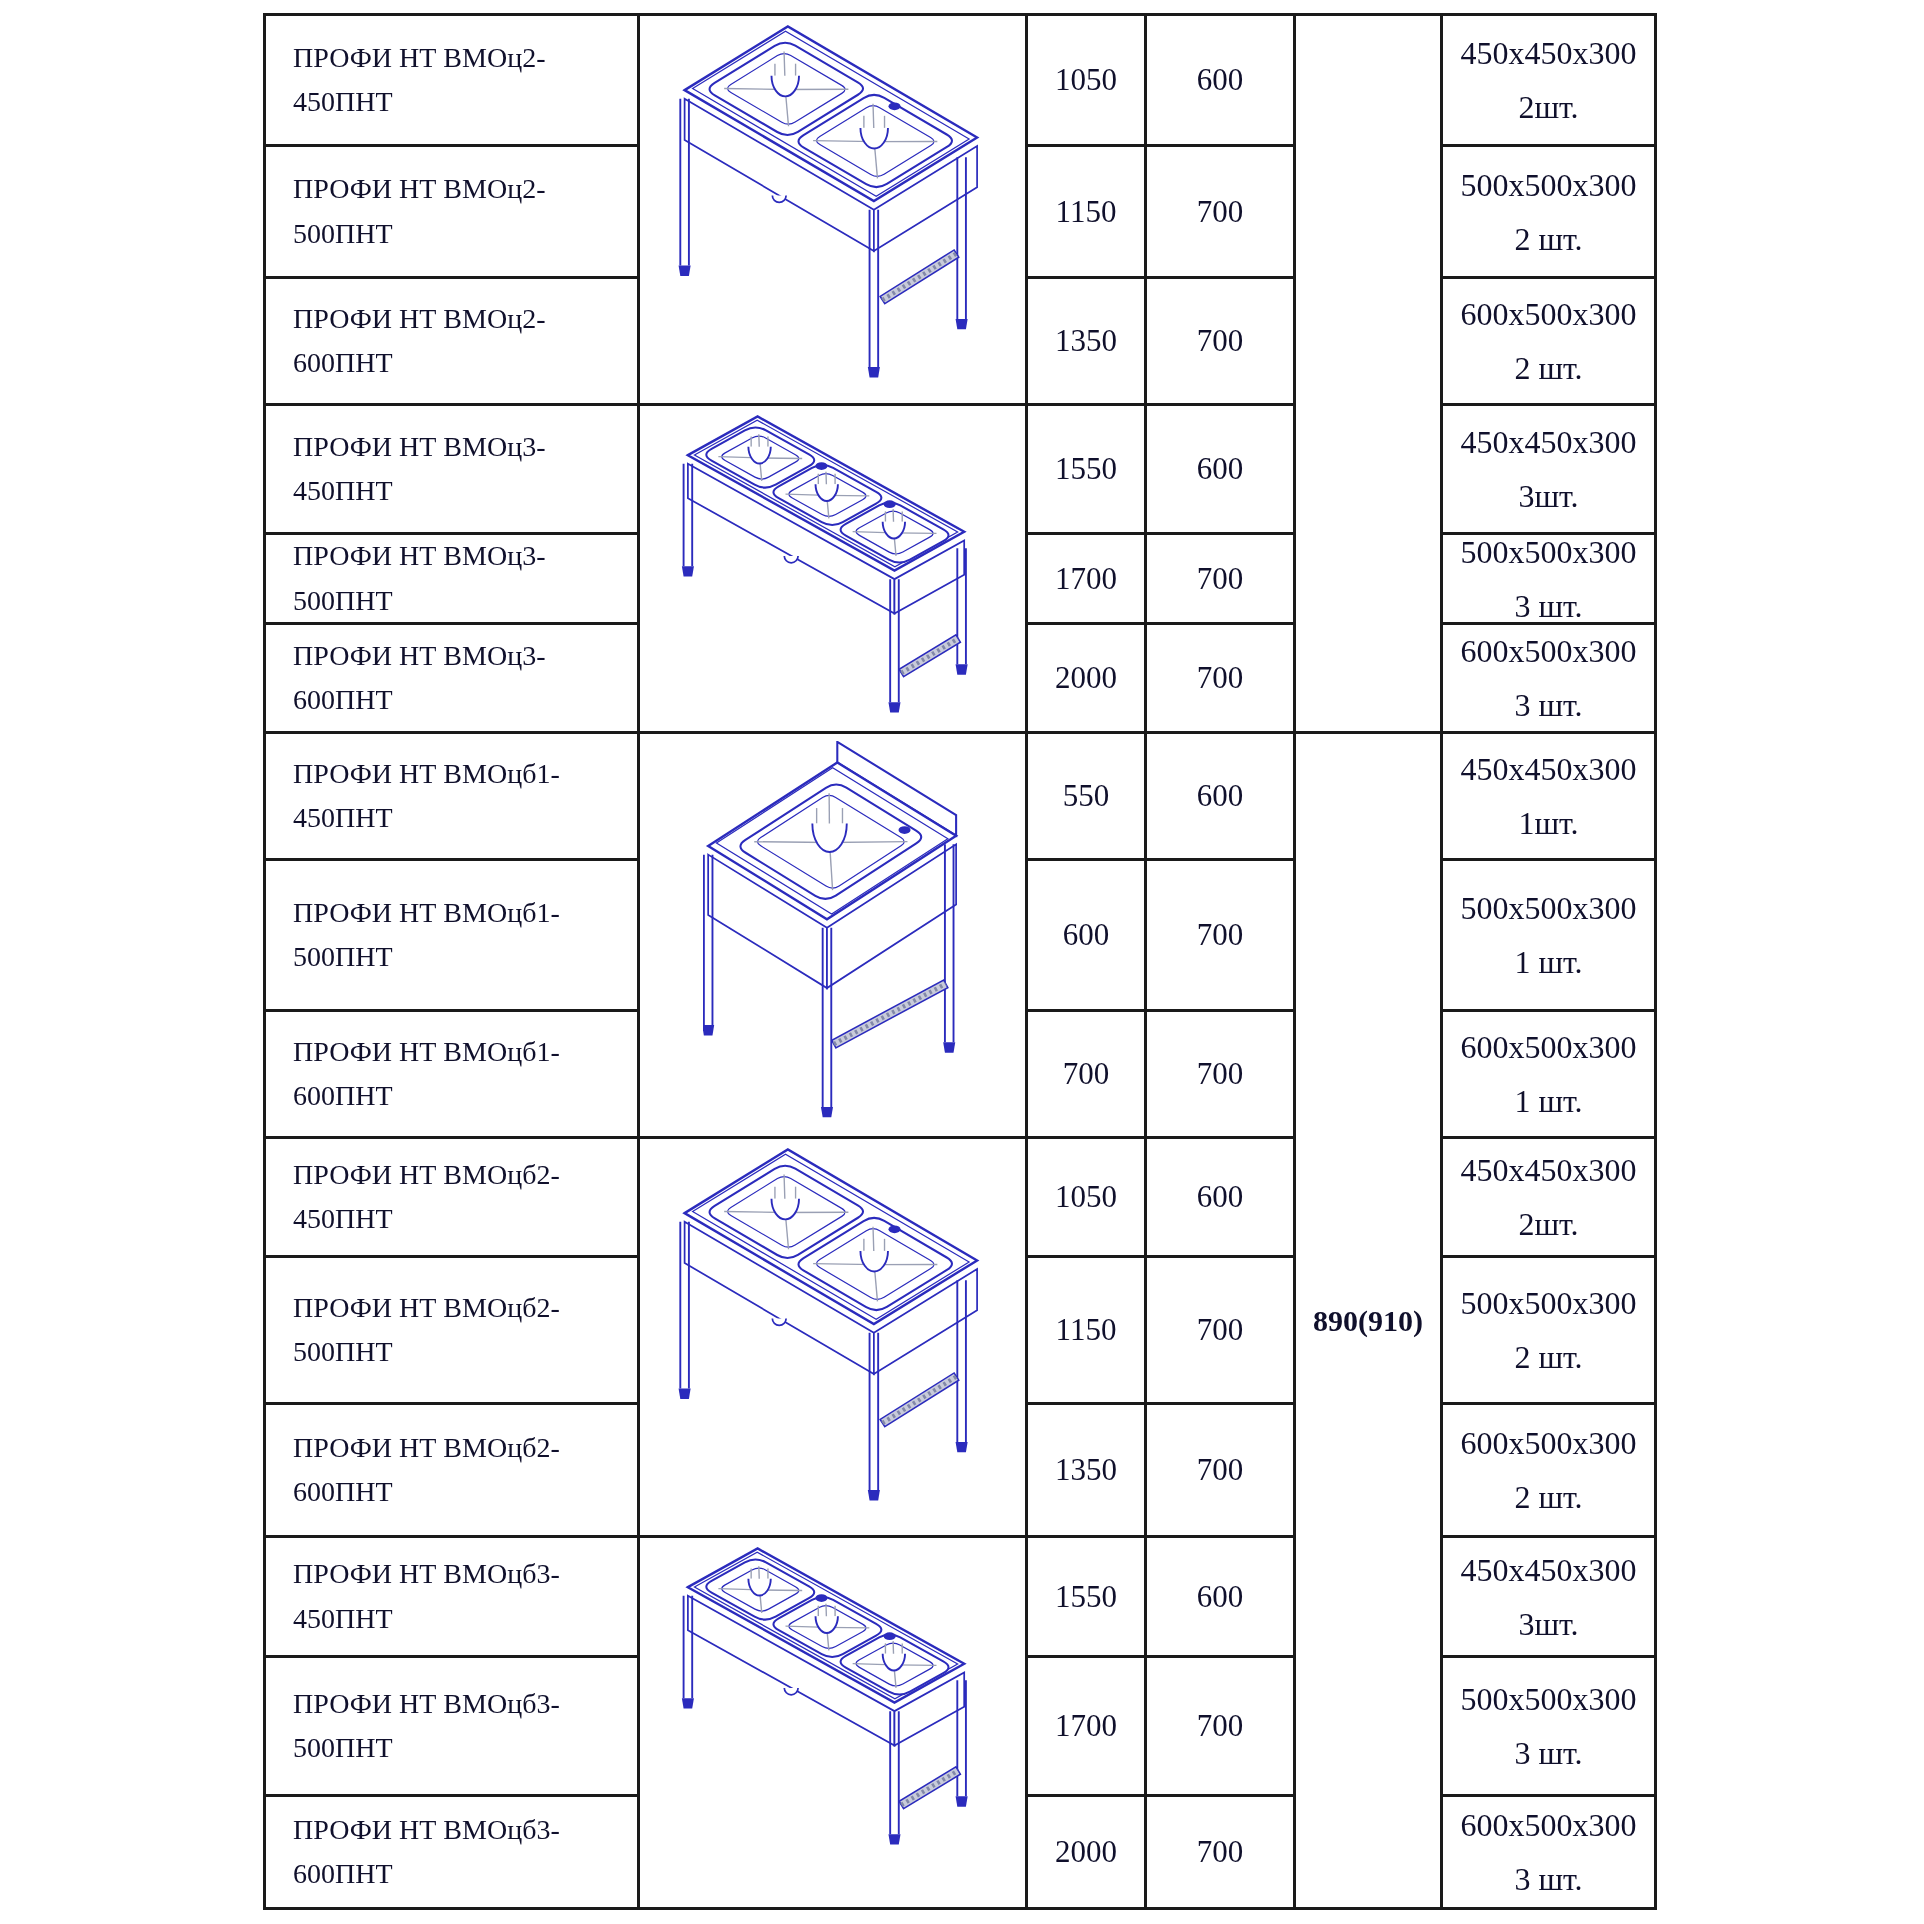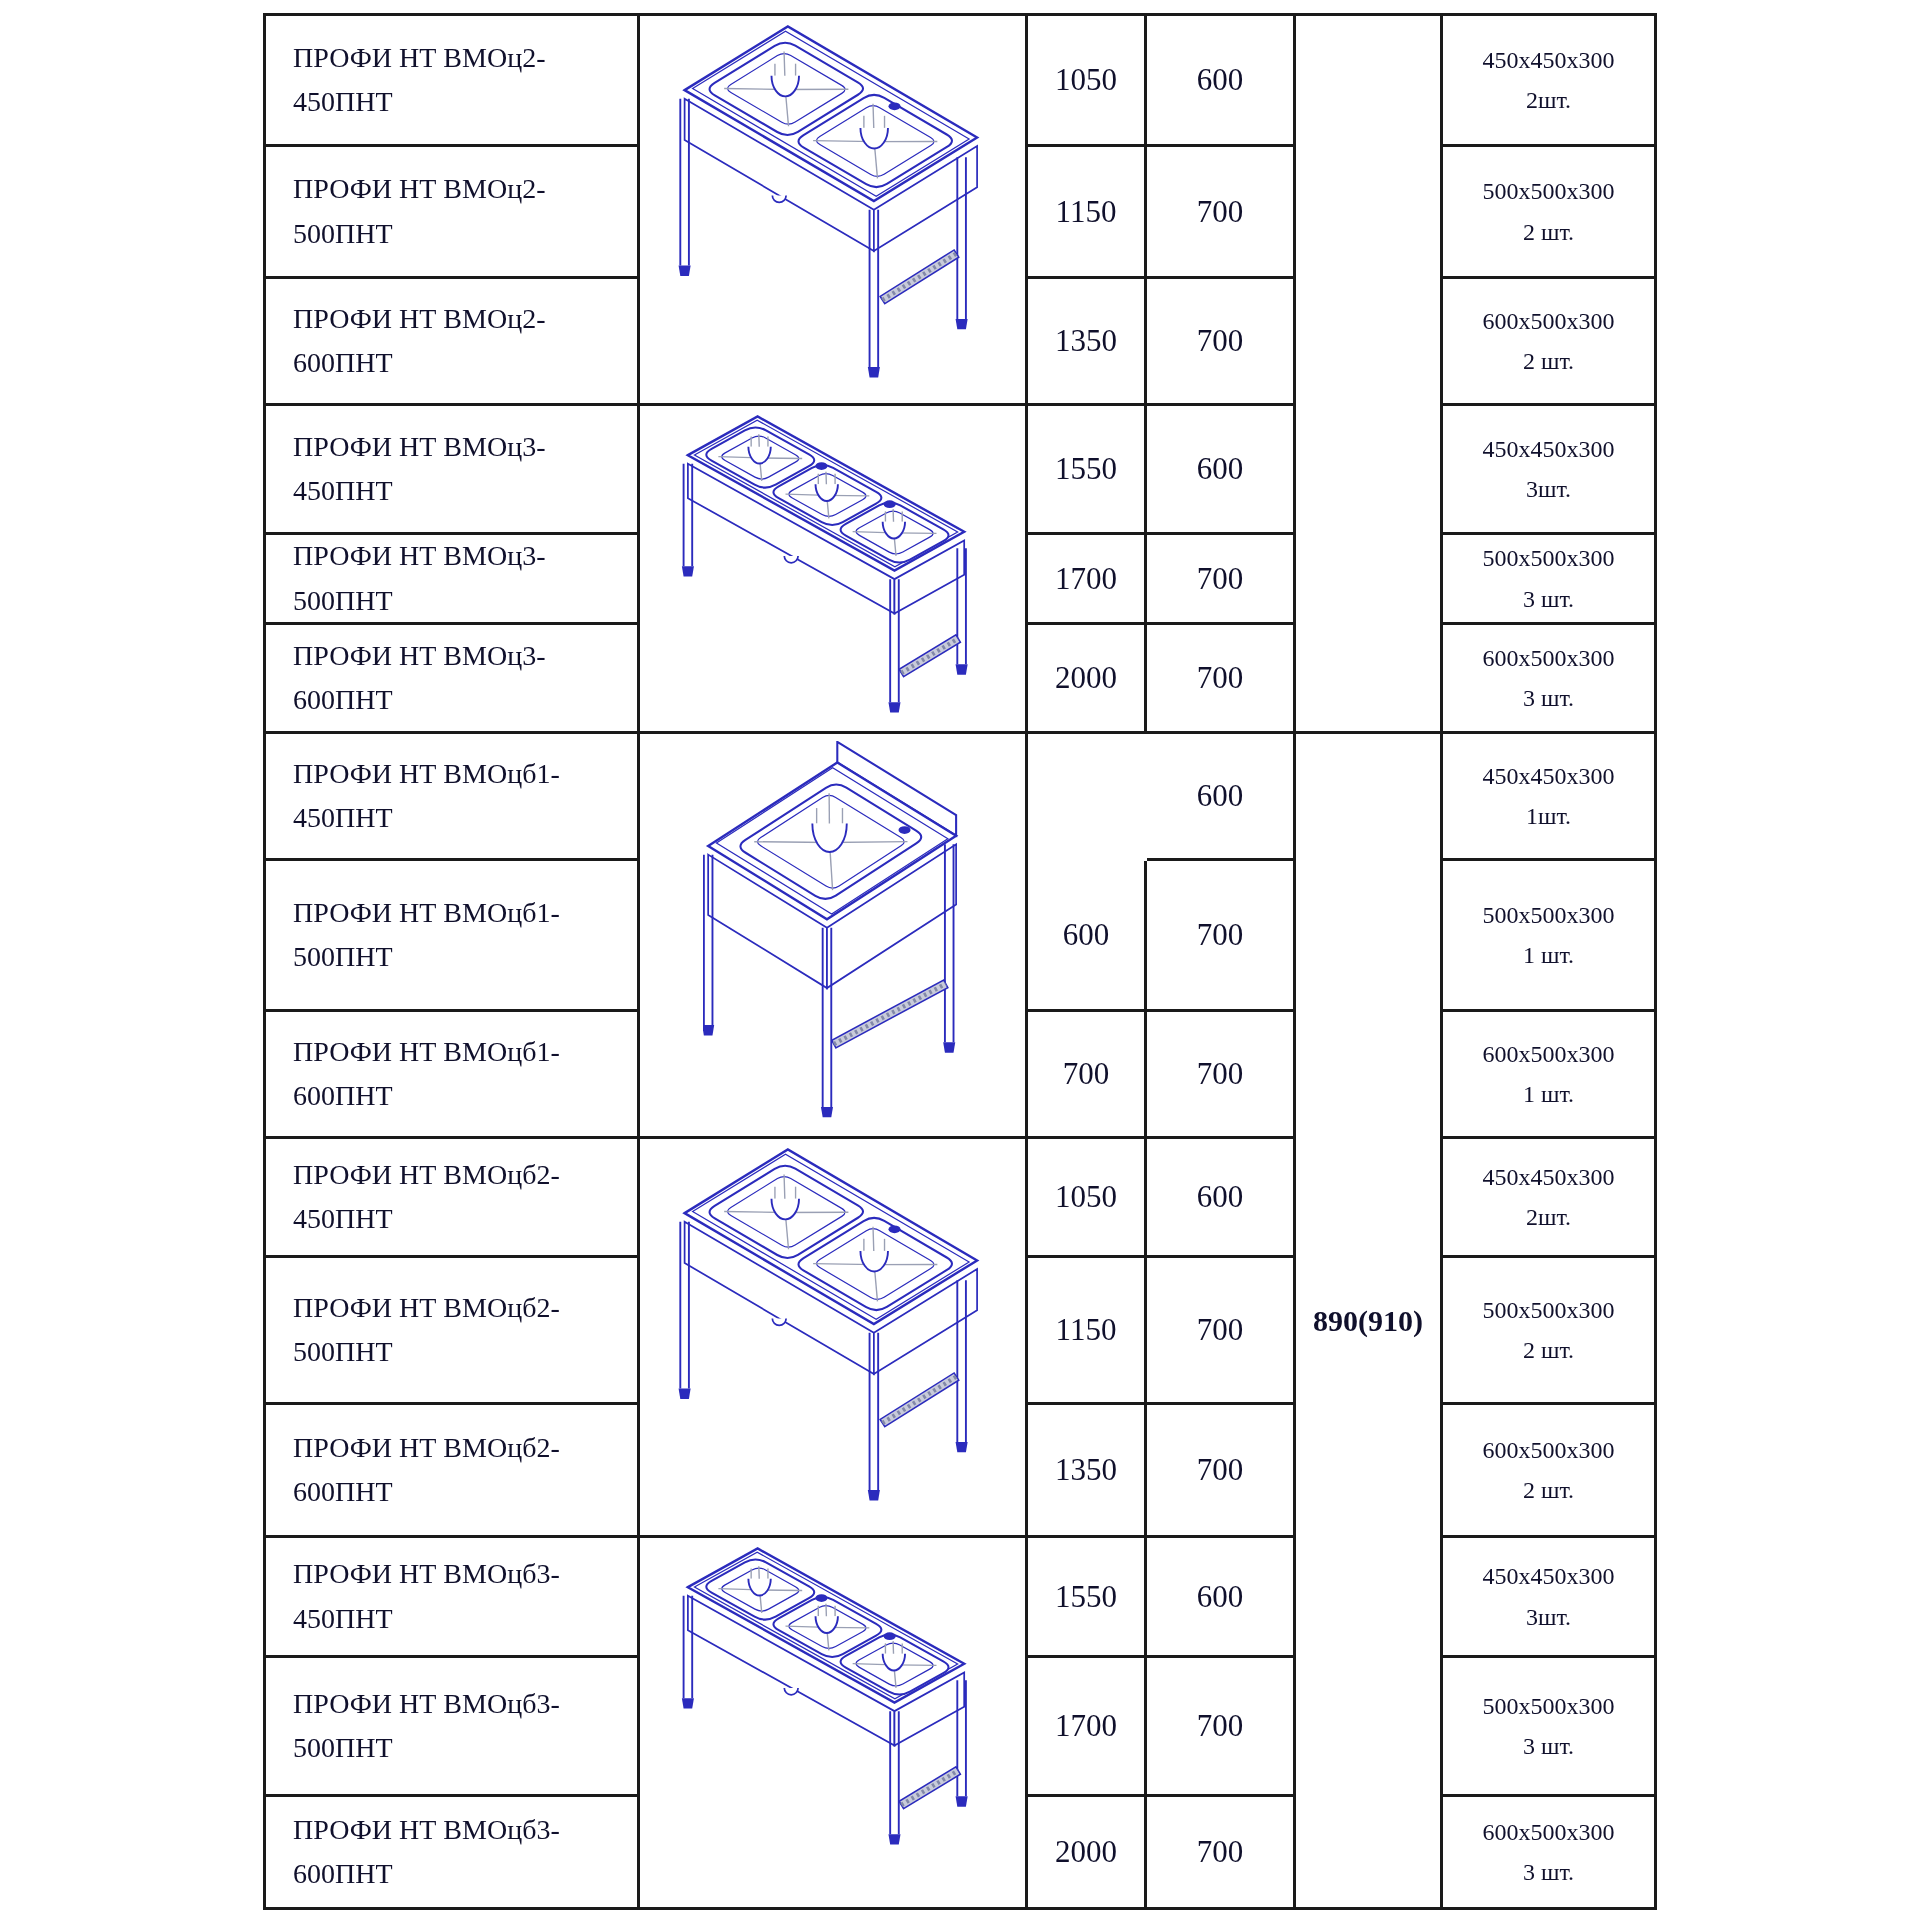--- a/index.html
+++ b/index.html
@@ -9,21 +9,21 @@
        grid-template-columns:374px 388px 119px 149px 147px 214px;
        grid-template-rows:131px 132px 127px 129px 90px 109px 127px 151px 127px 119px 147px 133px 120px 139px 113px;
        border-top:3.6px solid #1a1a1a;border-left:3.6px solid #1a1a1a;background:#fff;}
   .cell{box-sizing:border-box;border-right:3.6px solid #1a1a1a;border-bottom:3.6px solid #1a1a1a;
         display:flex;align-items:center;justify-content:center;overflow:hidden;
         background:#fff;color:#10102c;}
   .name-cell{justify-content:flex-start;padding-left:27px;font-size:28px;line-height:1.6;
              white-space:pre-line;text-align:left;}
   .num-cell{font-size:31px;}
   .height-cell{font-size:30px;font-weight:bold;}
-  .bowl-cell{font-size:24px;line-height:1.7;white-space:pre-line;text-align:center;}
+  .bowl-cell{font-size:32px;line-height:1.7;white-space:pre-line;text-align:center;}
   .img-cell{align-items:flex-start;padding-top:7.1px;}
 </style>
 </head>
 <body>
 
 <div class="page">
   <div class="tbl">
       <div class="cell name-cell" style="grid-area: 1 / 1;">ПРОФИ НТ ВМОц2-
 450ПНТ</div>
       <div class="cell num-cell" style="grid-area: 1 / 3;">1050</div>
@@ -55,20 +55,21 @@
       <div class="cell bowl-cell" style="grid-area: 5 / 6;">500x500x300
 3 шт.</div>
       <div class="cell name-cell" style="grid-area: 6 / 1;">ПРОФИ НТ ВМОц3-
 600ПНТ</div>
       <div class="cell num-cell" style="grid-area: 6 / 3;">2000</div>
       <div class="cell num-cell" style="grid-area: 6 / 4;">700</div>
       <div class="cell bowl-cell" style="grid-area: 6 / 6;">600x500x300
 3 шт.</div>
       <div class="cell name-cell" style="grid-area: 7 / 1;">ПРОФИ НТ ВМОцб1-
 450ПНТ</div>
+      <div class="cell num-cell" style="grid-area: 7 / 3;">550</div>
       <div class="cell num-cell" style="grid-area: 7 / 4;">600</div>
       <div class="cell bowl-cell" style="grid-area: 7 / 6;">450x450x300
 1шт.</div>
       <div class="cell name-cell" style="grid-area: 8 / 1;">ПРОФИ НТ ВМОцб1-
 500ПНТ</div>
       <div class="cell num-cell" style="grid-area: 8 / 3;">600</div>
       <div class="cell num-cell" style="grid-area: 8 / 4;">700</div>
       <div class="cell bowl-cell" style="grid-area: 8 / 6;">500x500x300
 1 шт.</div>
       <div class="cell name-cell" style="grid-area: 9 / 1;">ПРОФИ НТ ВМОцб1-

